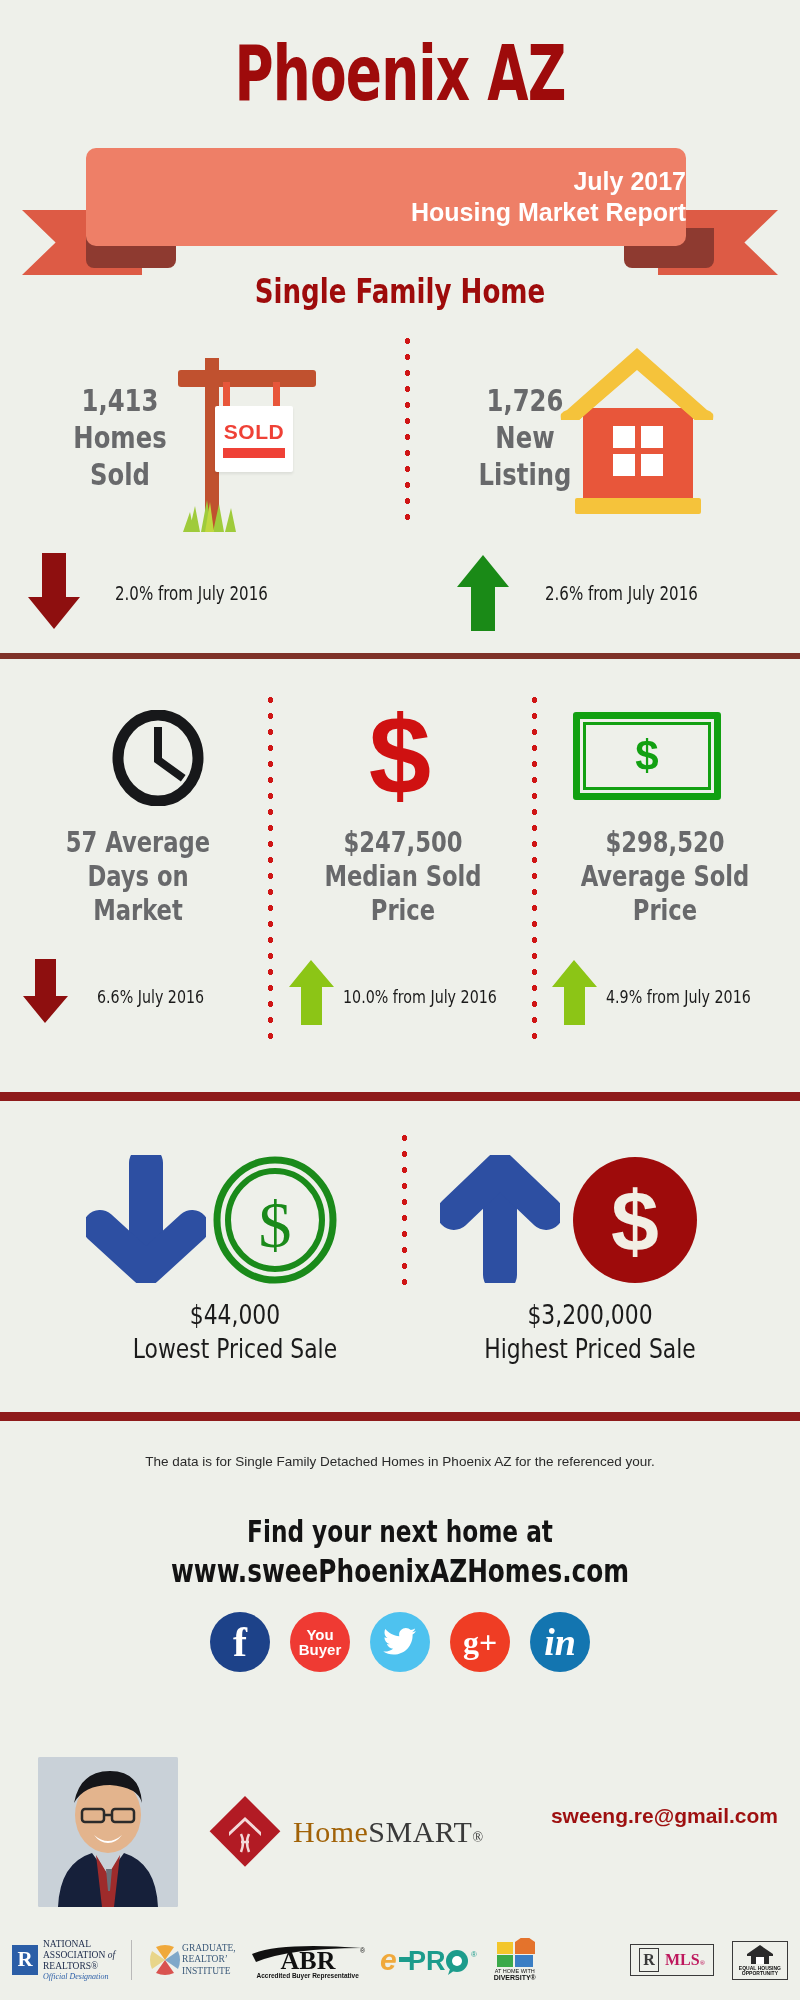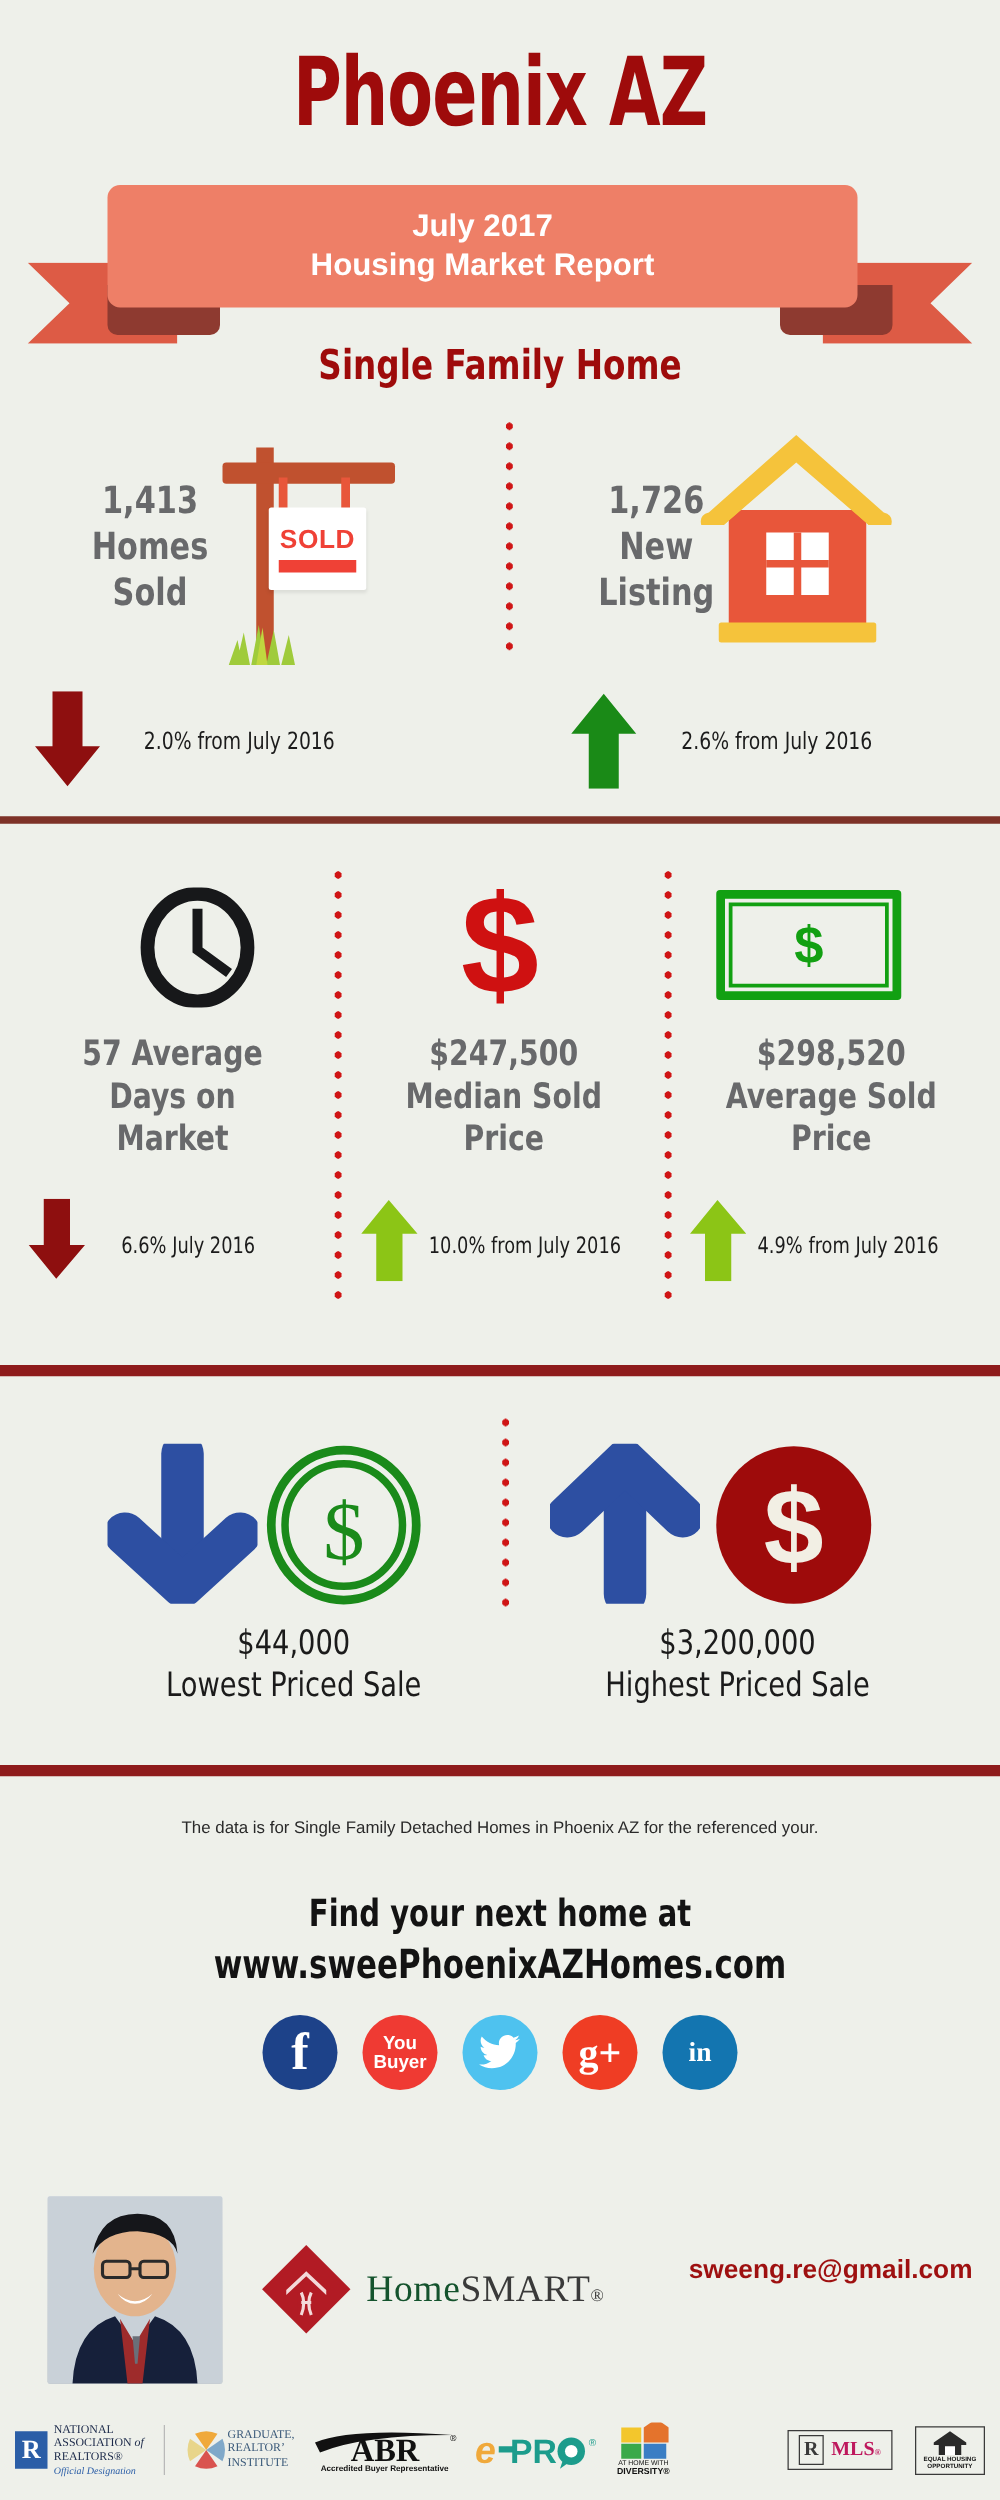--- a/index.html
+++ b/index.html
@@ -42,21 +42,21 @@
   .ribbon-fold {
     position: absolute; top: 80px; height: 40px; width: 90px;
     background: #8e3a30; border-radius: 0 0 8px 8px;
   }
   .ribbon-fold.left { left: 86px; }
   .ribbon-fold.right { right: 86px; }
   .ribbon-main {
     position: absolute; top: 0px; left: 86px; width: 600px; height: 98px;
     background: #ee7f67;
     border-radius: 10px;
-    display: flex; flex-direction: column; align-items: center; justify-content: center;
+    display: flex; flex-direction: column; align-items: flex-end; justify-content: center;
   }
   .ribbon-main span {
     color: #ffffff; font-weight: bold; font-size: 25px; line-height: 1.25;
     font-family: "Liberation Sans", sans-serif;
   }
   .subtitle {
     position: absolute; top: 272px; left: 0; width: 800px;
     text-align: center;
     font-family: "DejaVu Sans Condensed", "Liberation Sans Narrow", "Liberation Sans", sans-serif;
     font-size: 33px; font-weight: bold; color: #9e0b0b;
@@ -329,21 +329,21 @@
     </div>
     <div class="social" style="background:#4ec2ef;">
       <svg width="34" height="30" viewBox="0 0 34 30">
           <path d="M33 4c-1.2.6-2.5 1-3.9 1.2 1.4-.9 2.5-2.2 3-3.8-1.3.8-2.8 1.4-4.3 1.7C26.5 1.8 24.7 1 22.8 1c-3.7 0-6.7 3-6.7 6.7 0 .5.1 1 .2 1.5C10.7 8.9 5.7 6.2 2.4 2.1c-.6 1-.9 2.1-.9 3.4 0 2.3 1.2 4.3 3 5.6-1.1 0-2.1-.3-3-.8v.1c0 3.2 2.3 5.9 5.3 6.6-.6.1-1.1.2-1.7.2-.4 0-.8 0-1.2-.1.8 2.7 3.3 4.6 6.2 4.6-2.3 1.8-5.2 2.9-8.3 2.9-.5 0-1.1 0-1.6-.1 3 1.9 6.5 3 10.3 3 12.4 0 19.1-10.2 19.1-19.1v-.9C31 6.5 32.1 5.4 33 4z" fill="#fff"></path>
         </svg>
     </div>
     <div class="social" style="background:#ef3d24;">
       <span style="font-family:'Liberation Serif',serif; font-size:32px; line-height:1;">g+</span>
     </div>
     <div class="social" style="background:#1375b0;">
-      <span style="font-family:'Liberation Serif',serif; font-size:22px; line-height:1;">in</span>
+      <span style="font-family:'Liberation Serif',serif; font-size:38px; line-height:1;font-style:italic;">in</span>
     </div>
   </div>
 
   <div class="agent-photo" style="left:38px; top:1757px; width:140px; height:150px;">
     <svg width="140" height="150" viewBox="0 0 140 150">
       <rect width="140" height="150" fill="#c9d1d8"></rect>
       <ellipse cx="70" cy="58" rx="33" ry="38" fill="#e3b48d"></ellipse>
       <path d="M36 46 Q42 14 72 14 Q102 14 104 46 Q100 30 72 28 Q46 28 36 46 Z" fill="#15161a"></path>
       <rect x="44" y="52" width="22" height="13" rx="3" fill="none" stroke="#2a2a2a" stroke-width="2.5"></rect>
       <rect x="74" y="52" width="22" height="13" rx="3" fill="none" stroke="#2a2a2a" stroke-width="2.5"></rect>
@@ -356,21 +356,21 @@
   </div>
 
   <div style="position:absolute; left:205px; top:1792px; display:flex; align-items:center; gap:8px;">
     <svg width="80" height="80" viewBox="0 0 80 80">
       <rect x="40" y="4" width="50" height="50" transform="rotate(45 40 4)" fill="#b21b24"></rect>
       <path d="M24 44 L40 29 L56 44 V40 L40 25 L24 40 Z" fill="#f3d9d9"></path>
       <path d="M33 42 h14 v18 h-14 z" fill="#b21b24"></path>
       <path d="M36 42 q4 8 0 18 M44 42 q-4 8 0 18 M36 50 h8" stroke="#f3d9d9" stroke-width="2.5" fill="none"></path>
     </svg>
     <span class="hs-text">
-      <span style="color:#14532d;">Home</span><span style="color:#3a3a3a;">SMART</span><span style="color:#3a3a3a; font-size:14px;">®</span>
+      <span style="color:#a16207;">Home</span><span style="color:#3a3a3a;">SMART</span><span style="color:#3a3a3a; font-size:14px;">®</span>
     </span>
   </div>
 
   <div class="contact" style="right:22px; top:1800px;">
     <div>sweeng.re@gmail.com</div>
   </div>
 
   <div class="logo-strip" style="top:1932px; height:56px;">
     <div class="logo-box" style="gap:5px;">
       <div style="width:26px;height:30px;background:#2b5ea7;color:#fff;font-family:'Liberation Serif',serif;font-size:21px;font-weight:bold;display:flex;align-items:center;justify-content:center;">R</div>

